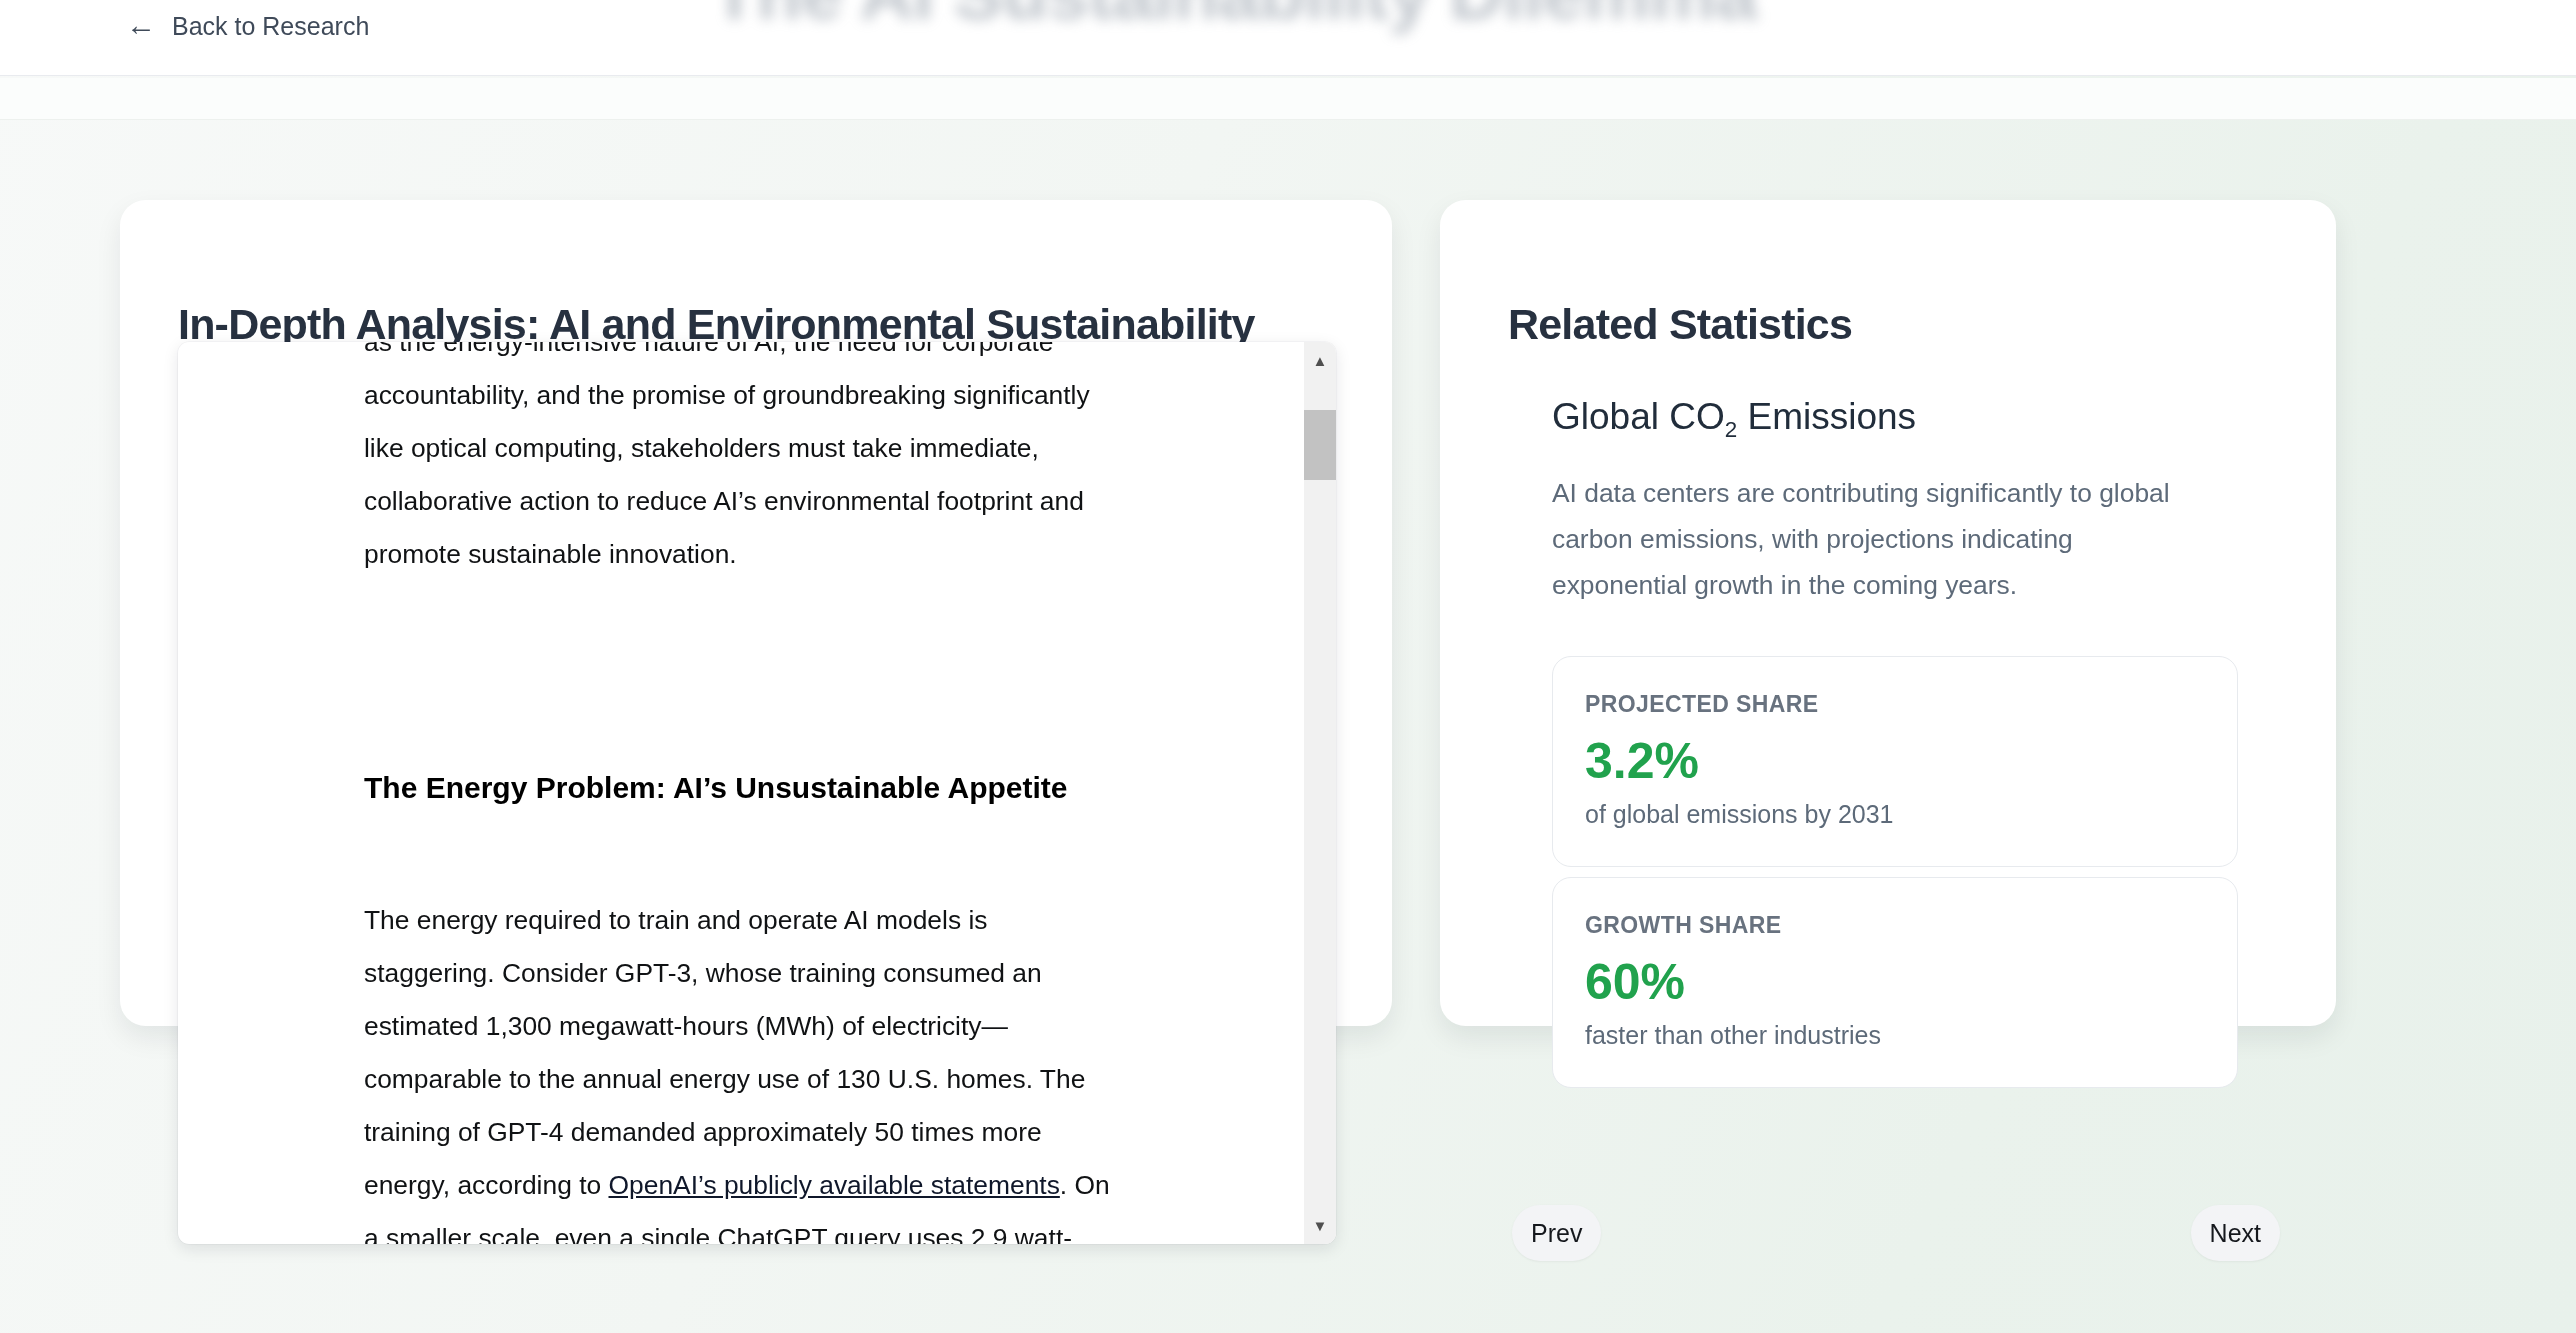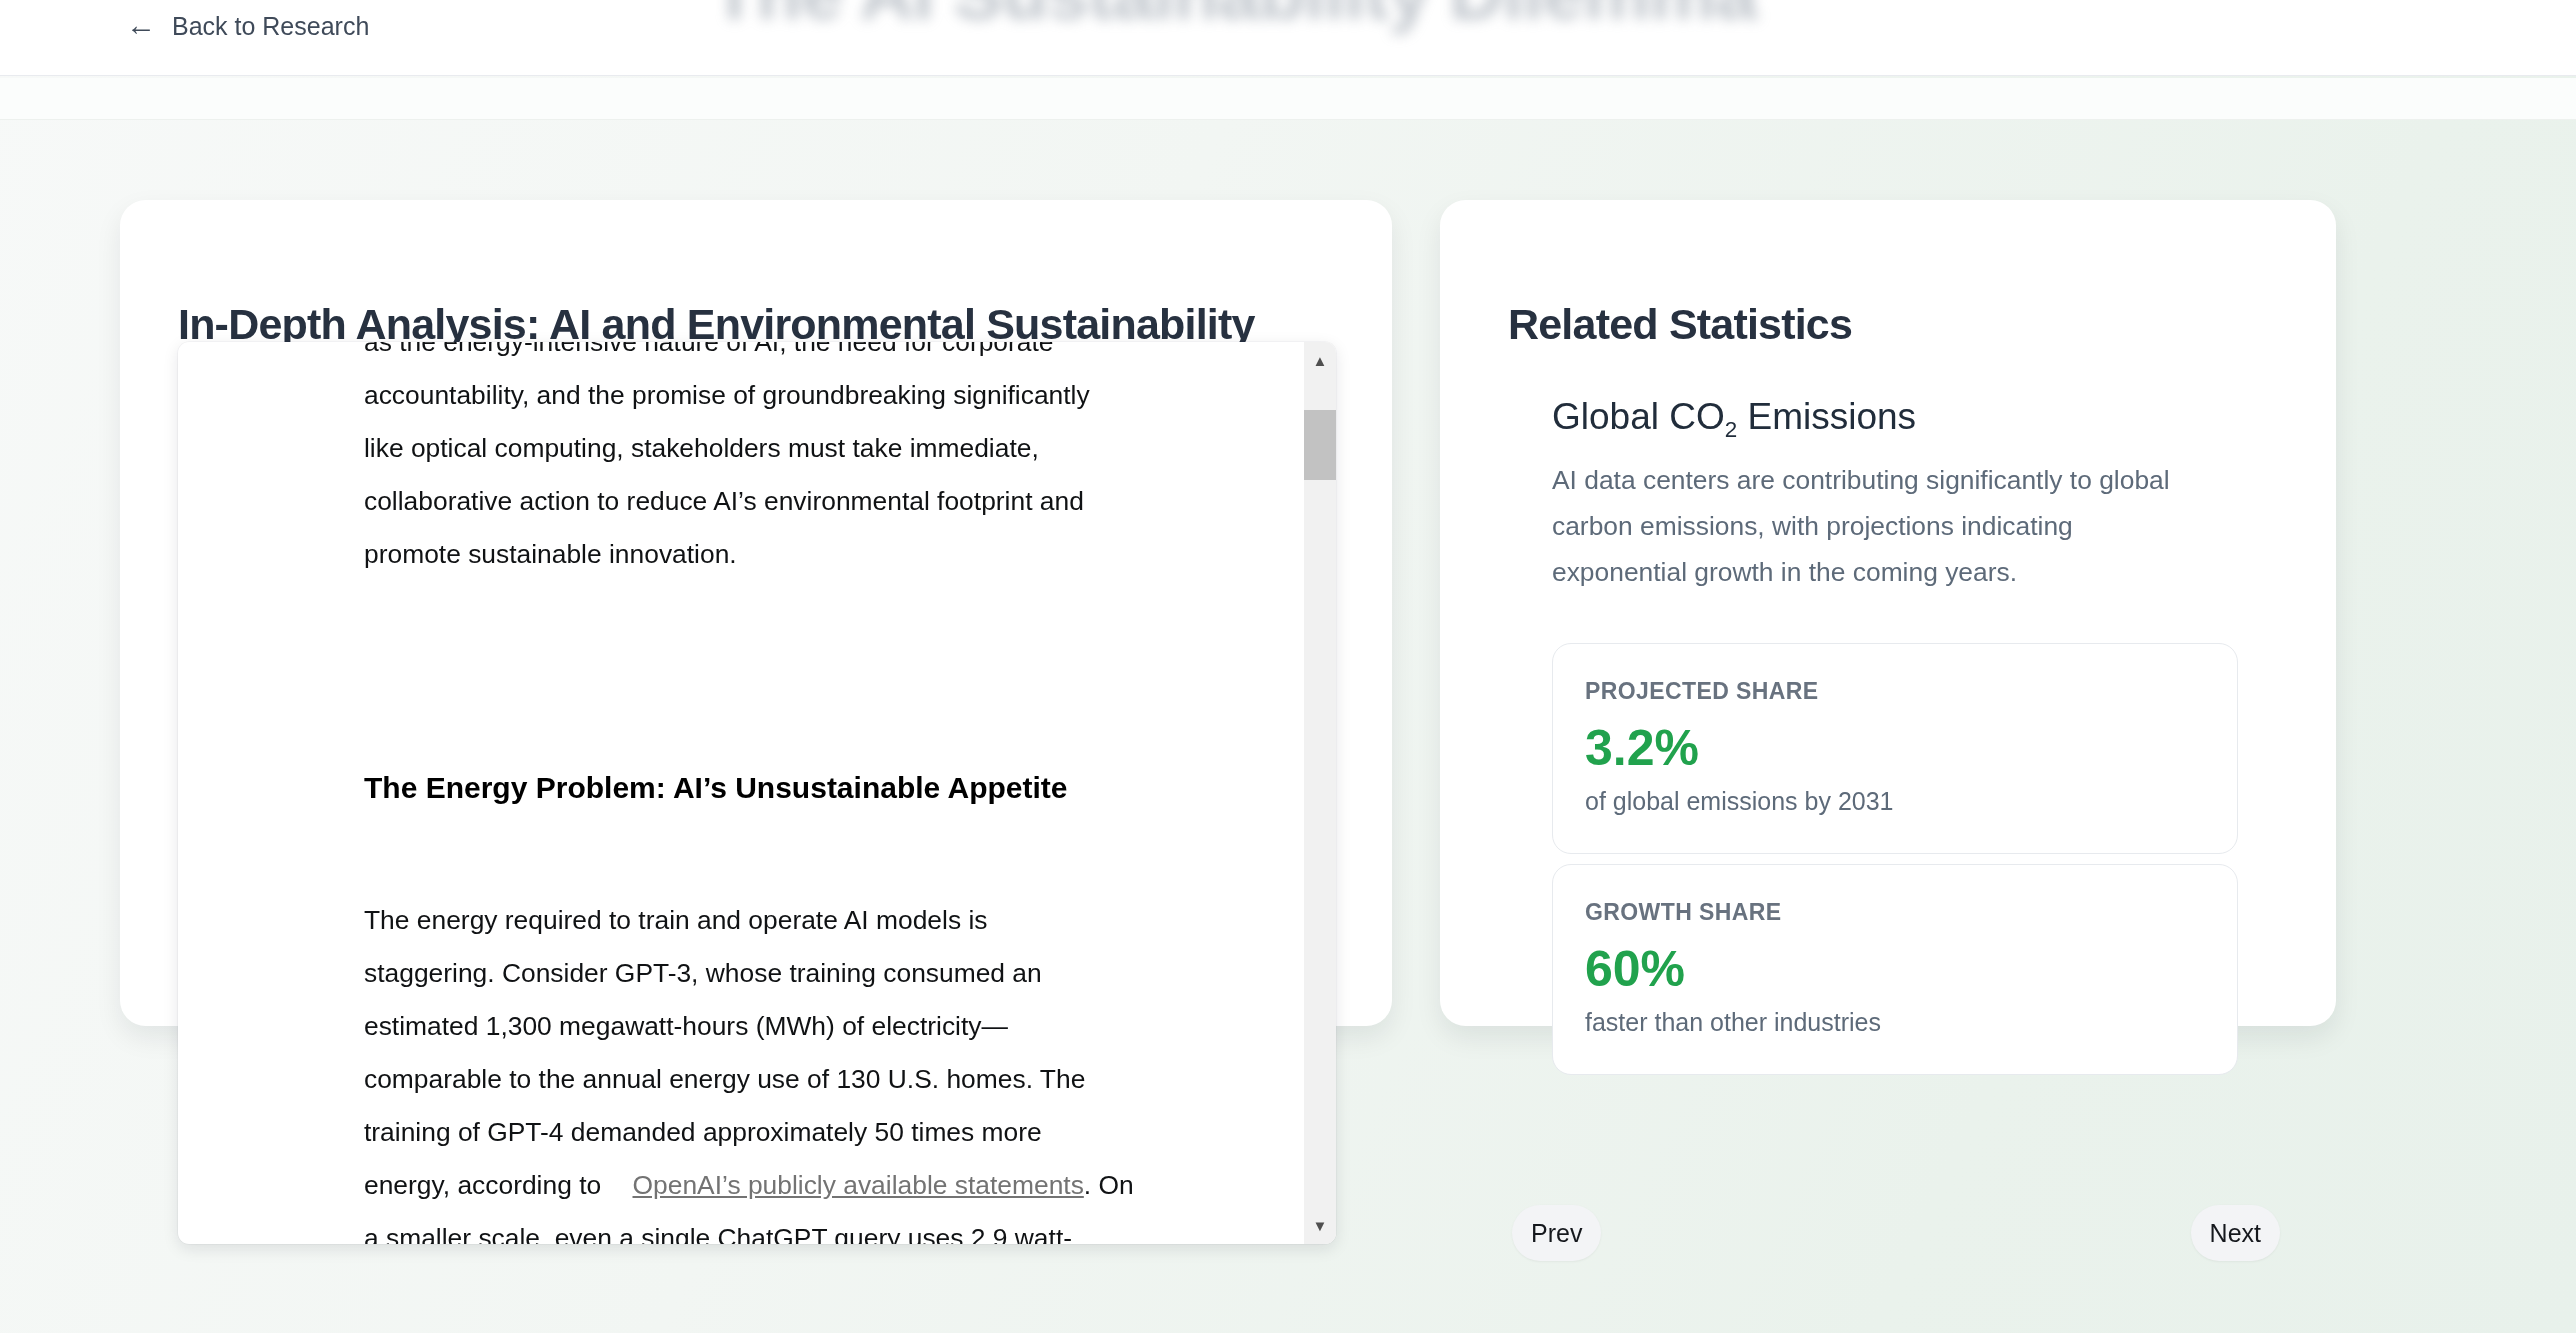--- a/index.html
+++ b/index.html
@@ -114,24 +114,23 @@
   }
   .scroll-heading {
     margin: 184px 0 84px 0;
     font-size: 30px;
     line-height: 45px;
     font-weight: 700;
     color: #000000;
     white-space: nowrap;
   }
   .text-link {
-    color: #737373;
+    color: #0f172a;
     text-decoration: underline;
     cursor: pointer;
-    margin-left: 24px;
   }
 
   
   .scrollbar {
     position: absolute;
     top: 0; right: 0;
     width: 32px;
     height: 100%;
     background: #f1f1f1;
   }
@@ -158,21 +157,21 @@
   }
 
   
   .slide {
     position: absolute;
     left: 112px;
     top: 196px;
     width: 720px;
   }
   .slide-heading {
-    margin: 0 0 19px 0;
+    margin: 0 0 32px 0;
     font-size: 37px;
     font-weight: 500;
     color: #212d3b;
   }
   .slide-heading sub {
     font-size: 22.4px;
     line-height: 0;
   }
   .slide-desc {
     margin: 0 0 48px 0;

